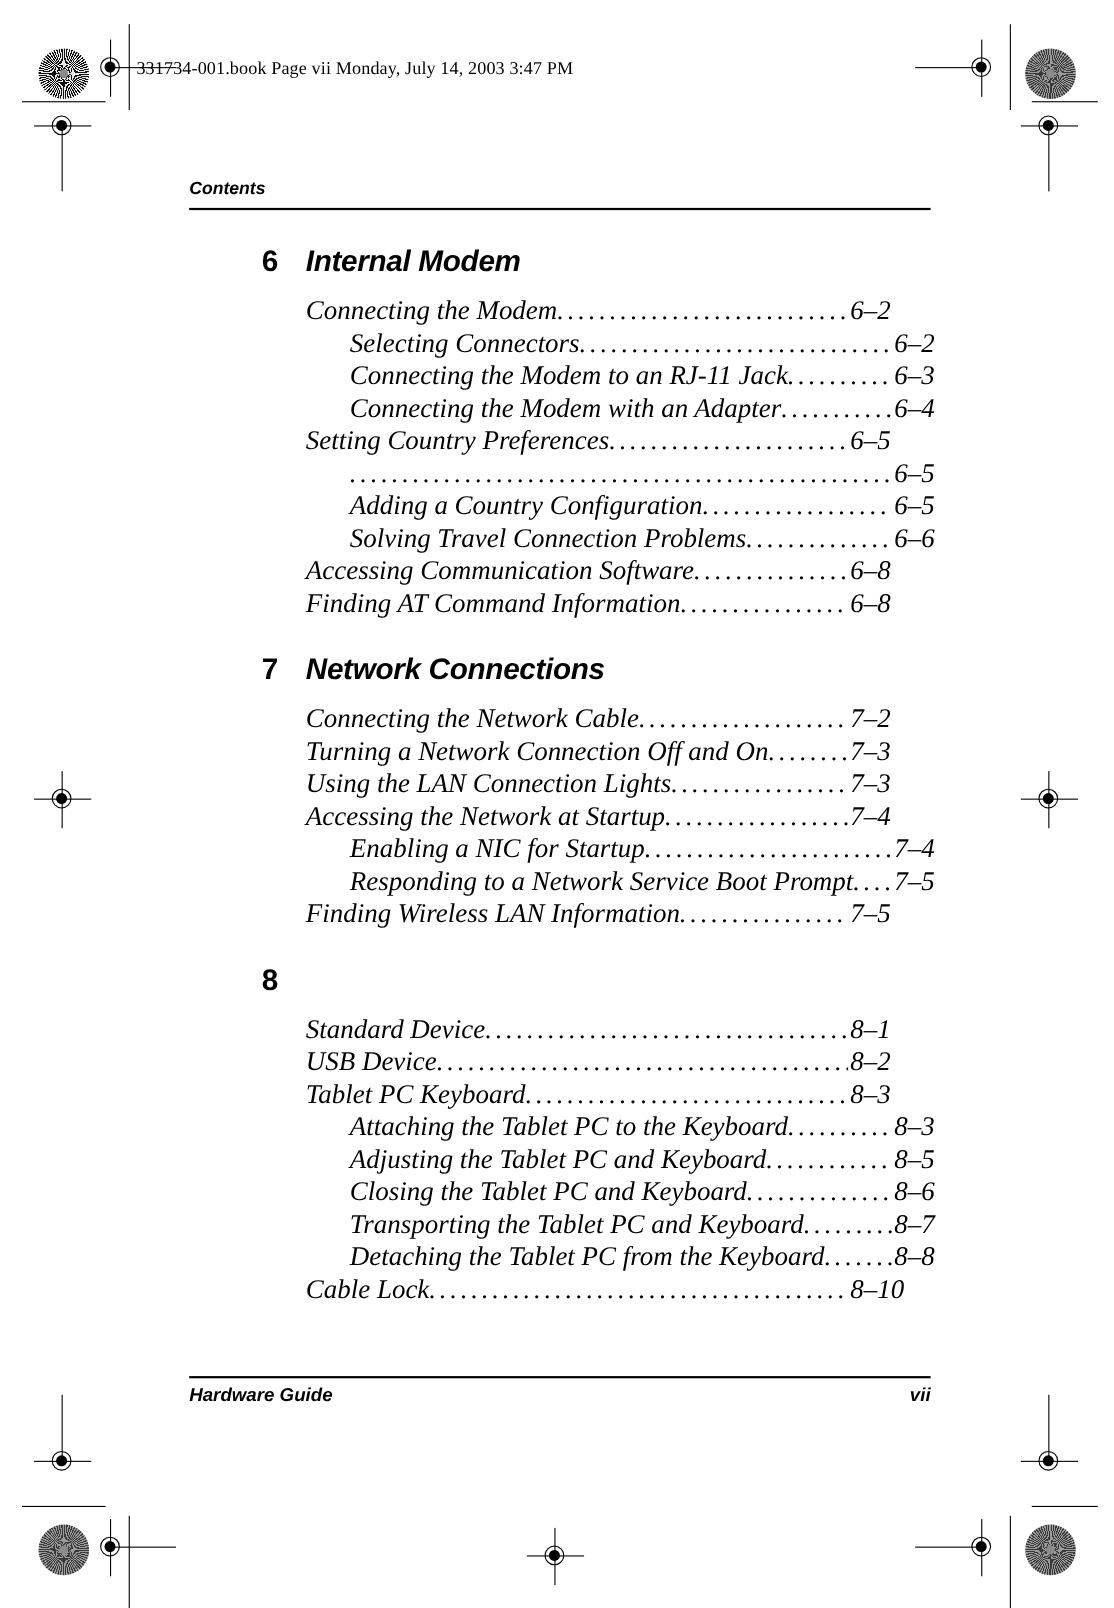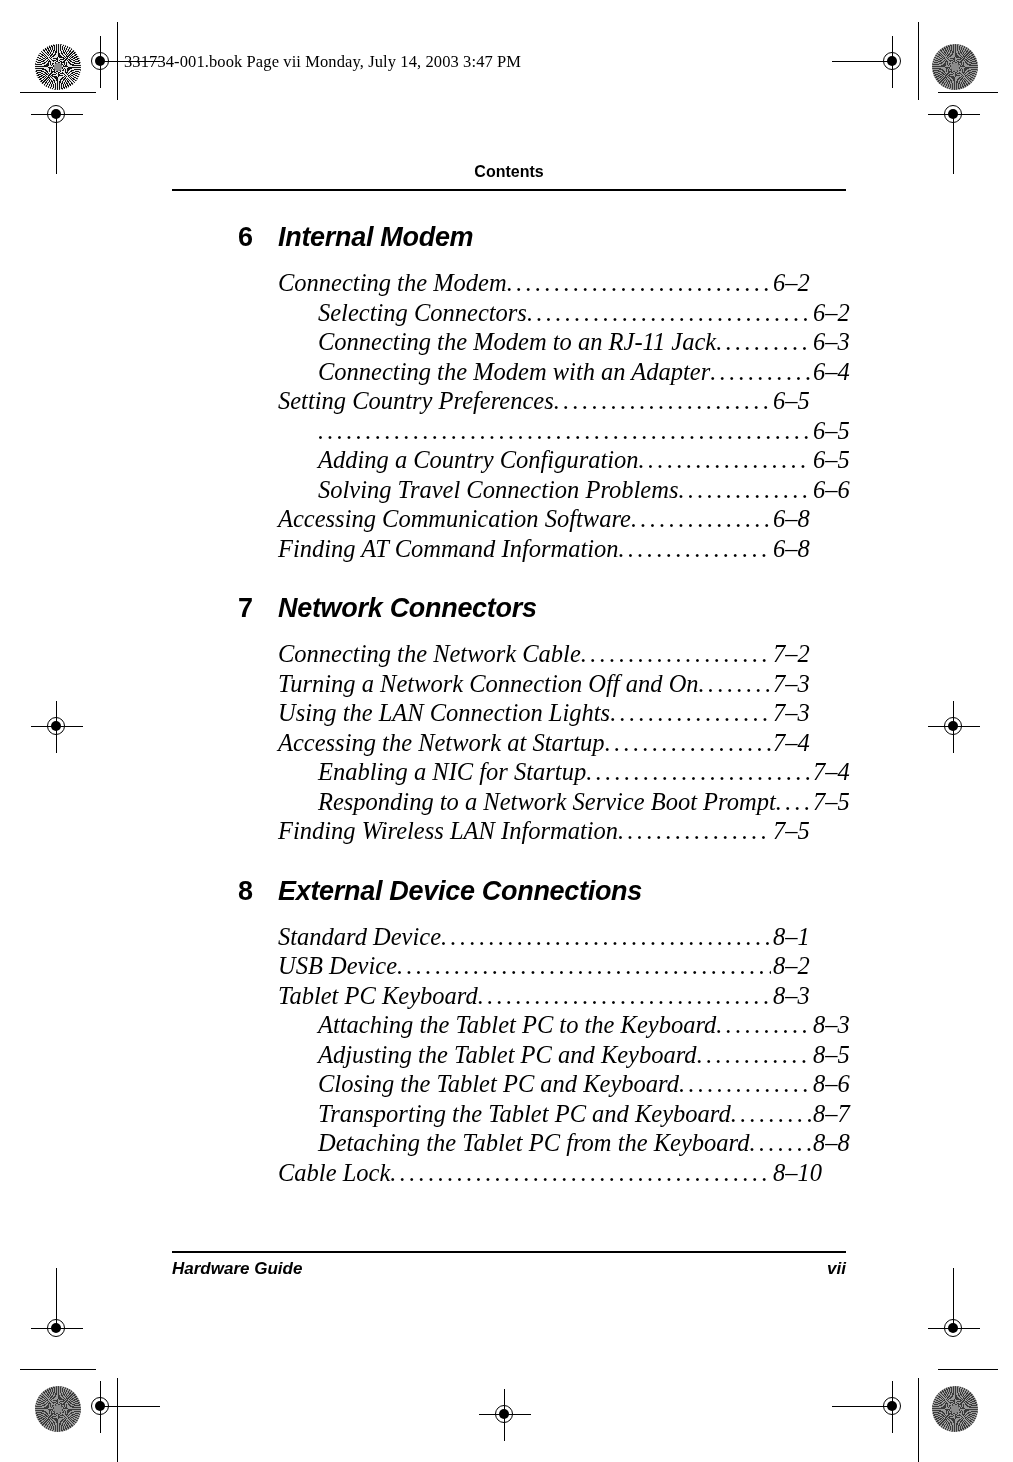--- a/index.html
+++ b/index.html
@@ -102,22 +102,23 @@
     font-size: 16.5px;
     letter-spacing: 0.1px;
     white-space: nowrap;
   }
 
   .running-head {
     position: absolute;
     left: 172px;
     top: 163px;
     width: 674px;
-    text-align: center;
+    text-align: left;
     font-family: "Liberation Sans", "DejaVu Sans", sans-serif;
+    font-style: italic;
     font-weight: 700;
     font-size: 16px;
   }
   .head-rule {
     position: absolute;
     left: 172px;
     top: 189px;
     width: 674px;
     height: 2px;
     background: #000;
@@ -362,21 +363,21 @@
             <span class="toc-label">Finding AT Command Information</span>
             <span class="toc-dots">........................................................................................................................</span>
             <span class="toc-page">6–8</span>
           </li>
         </ul>
       </div>
       <div class="gap-after-chapter"></div>
       <div class="chapter">
         <div class="chapter-title">
           <span class="chapter-num">7</span>
-          <span class="chapter-name">Network Connectors</span>
+          <span class="chapter-name">Network Connections</span>
         </div>
         <ul class="toc-list">
           <li class="toc-entry">
             <span class="toc-label">Connecting the Network Cable</span>
             <span class="toc-dots">........................................................................................................................</span>
             <span class="toc-page">7–2</span>
           </li>
           <li class="toc-entry">
             <span class="toc-label">Turning a Network Connection Off and On</span>
             <span class="toc-dots">........................................................................................................................</span>
@@ -406,21 +407,20 @@
             <span class="toc-label">Finding Wireless LAN Information</span>
             <span class="toc-dots">........................................................................................................................</span>
             <span class="toc-page">7–5</span>
           </li>
         </ul>
       </div>
       <div class="gap-after-chapter"></div>
       <div class="chapter">
         <div class="chapter-title">
           <span class="chapter-num">8</span>
-          <span class="chapter-name">External Device Connections</span>
         </div>
         <ul class="toc-list">
           <li class="toc-entry">
             <span class="toc-label">Standard Device</span>
             <span class="toc-dots">........................................................................................................................</span>
             <span class="toc-page">8–1</span>
           </li>
           <li class="toc-entry">
             <span class="toc-label">USB Device</span>
             <span class="toc-dots">........................................................................................................................</span>

